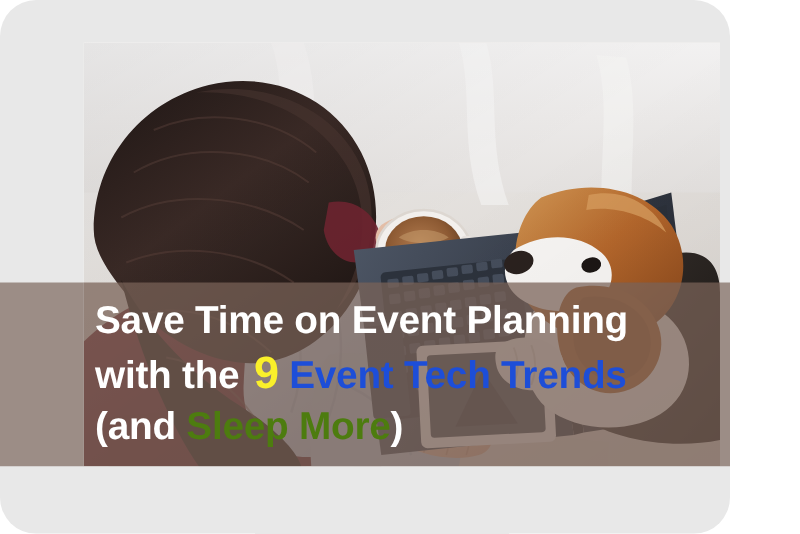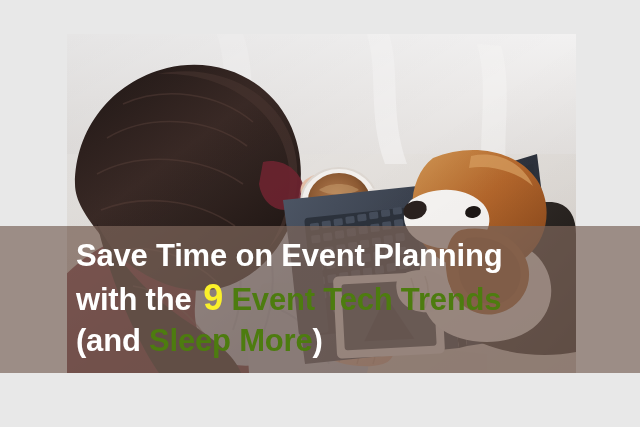--- a/index.html
+++ b/index.html
@@ -6,24 +6,25 @@
     margin: 0;
     padding: 0;
     background: #ffffff;
   }
   body {
     font-family: "Liberation Sans", "DejaVu Sans", sans-serif;
   }
 
   #stage {
     position: relative;
-    width: 640px;
+    width: 584px;
     height: 427px;
     overflow: hidden;
     background: #e8e8e8;
+    border-radius: 29px;
   }
 
   
   #photo {
     position: absolute;
     left: 67px;
     top: 34px;
     width: 509px;
     height: 339px;
     overflow: hidden;
@@ -72,21 +73,21 @@
     white-space: nowrap;
     margin: 0 0 9px 0;
     text-rendering: optimizeLegibility;
   }
   .hl-line:last-child { margin-bottom: 0; }
   .em-number {
     color: #faf02a;
     font-size: 36px;
     font-weight: bold;
   }
-  .em-yellow { color: #4d7c0f; }
+  .em-yellow { color: #1d4ed8; }
   .em-green  { color: #4d7c0f; }
   .sp { letter-spacing: 3px; }
 </style>
 </head>
 <body>
 
 <div id="stage">
 
   <div id="photo">
     <svg viewBox="0 0 509 339" preserveAspectRatio="none" aria-hidden="true">

